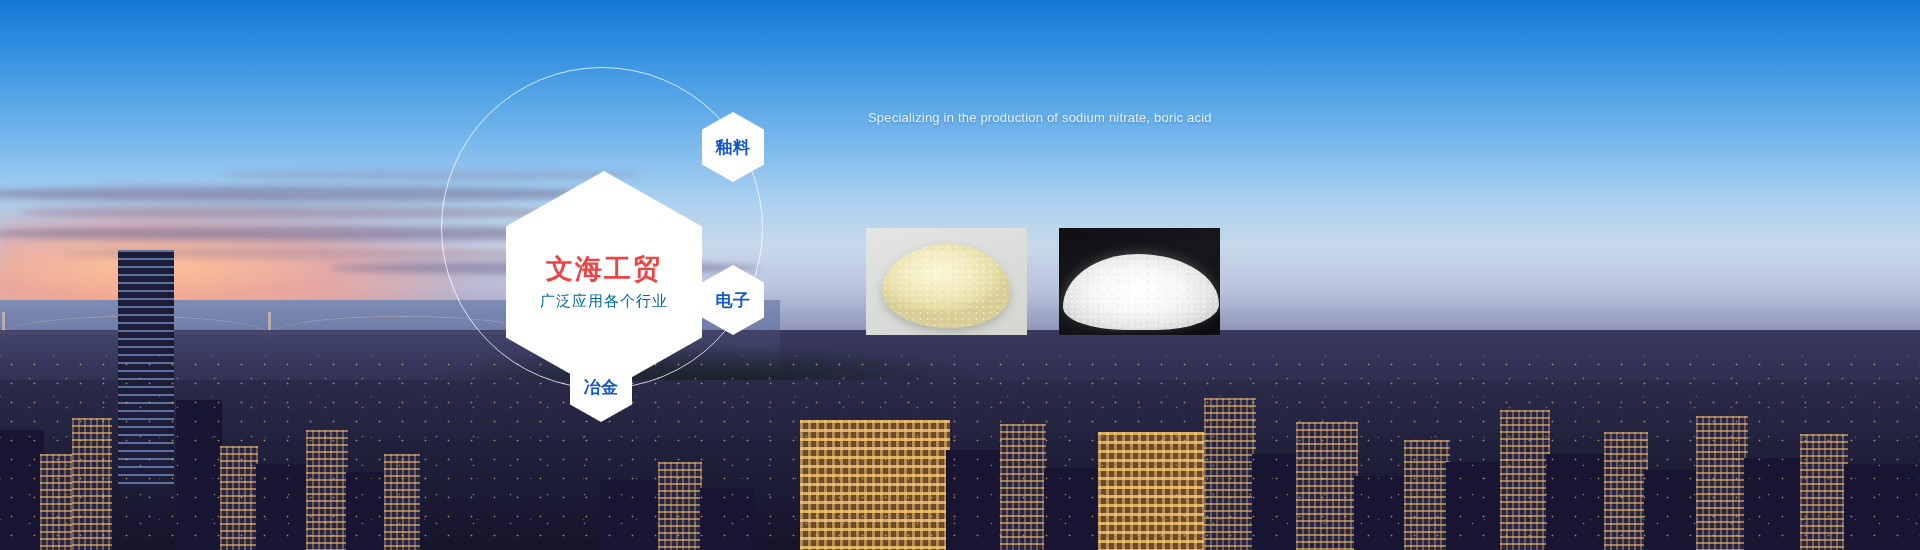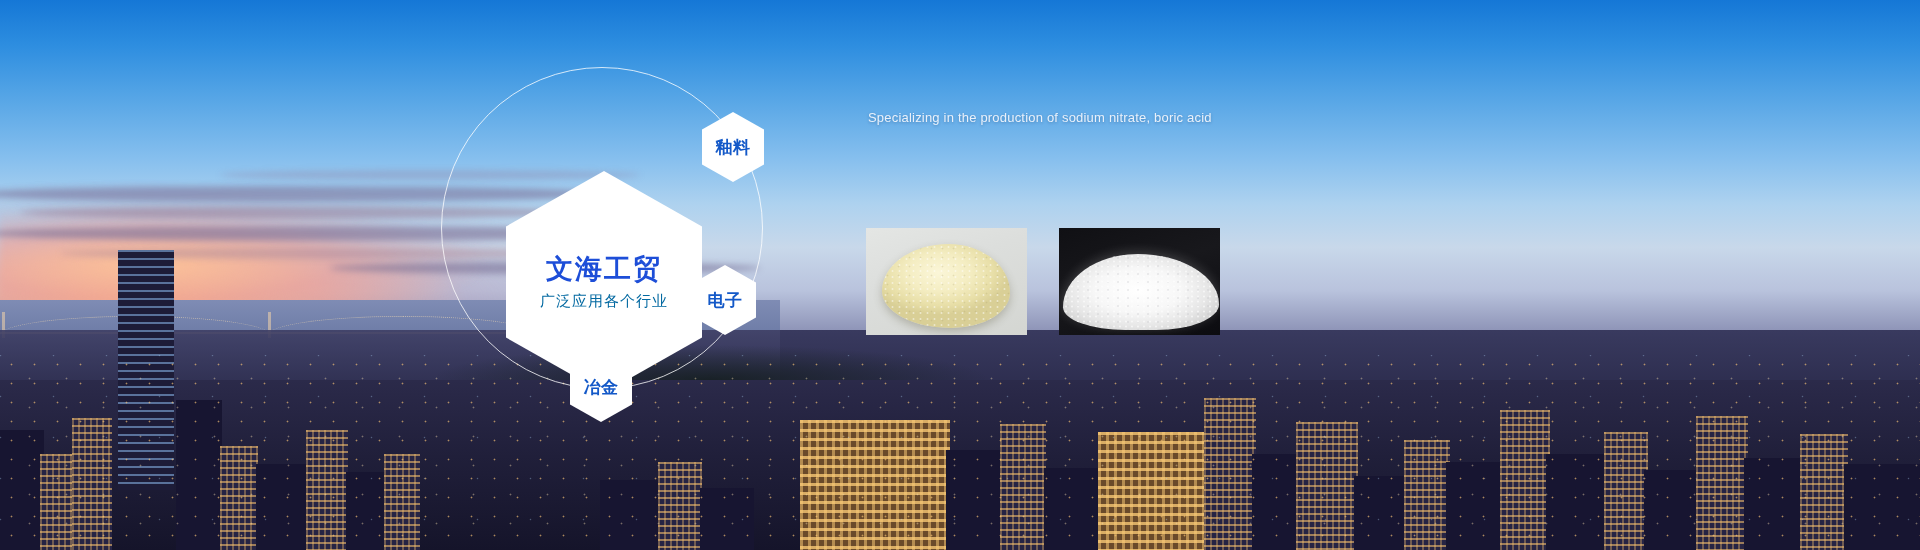--- a/index.html
+++ b/index.html
@@ -122,21 +122,21 @@
   }
   .hex-sm{
     width:62px;height:70px;
     font-size:17px;font-weight:bold;color:#1459c8;letter-spacing:.5px;
   }
   .hex-center{
     width:196px;height:222px;
     flex-direction:column;
   }
   .hex-center .ctitle{
-    font-size:27px;font-weight:bold;color:#1d4ed8;letter-spacing:2px;
+    font-size:27px;font-weight:bold;color:#ef4444;letter-spacing:2px;
     line-height:1;margin-bottom:10px;
   }
   .hex-center .csub{
     font-size:15px;color:#0369a1;letter-spacing:1px;line-height:1;
   }
 
   
   .copy{position:absolute;left:866px;top:100px;width:700px;}
   .headline{
     font-size:37px;font-weight:bold;color:#ffffff;letter-spacing:2px;
@@ -258,21 +258,21 @@
     <div class="hex hex-center" style="left:92px;top:149px;">
       <div class="ctitle">文海工贸</div>
       <div class="csub">广泛应用各个行业</div>
     </div>
 
 
     <div class="hex hex-sm" style="left:288px;top:90px;">
       <span>釉料</span>
     </div>
 
-    <div class="hex hex-sm" style="left:280px;top:243px;">
+    <div class="hex hex-sm" style="left:288px;top:243px;">
       <span>电子</span>
     </div>
 
     <div class="hex hex-sm" style="left:156px;top:330px;">
       <span>冶金</span>
     </div>
 
 
   </div>
 

